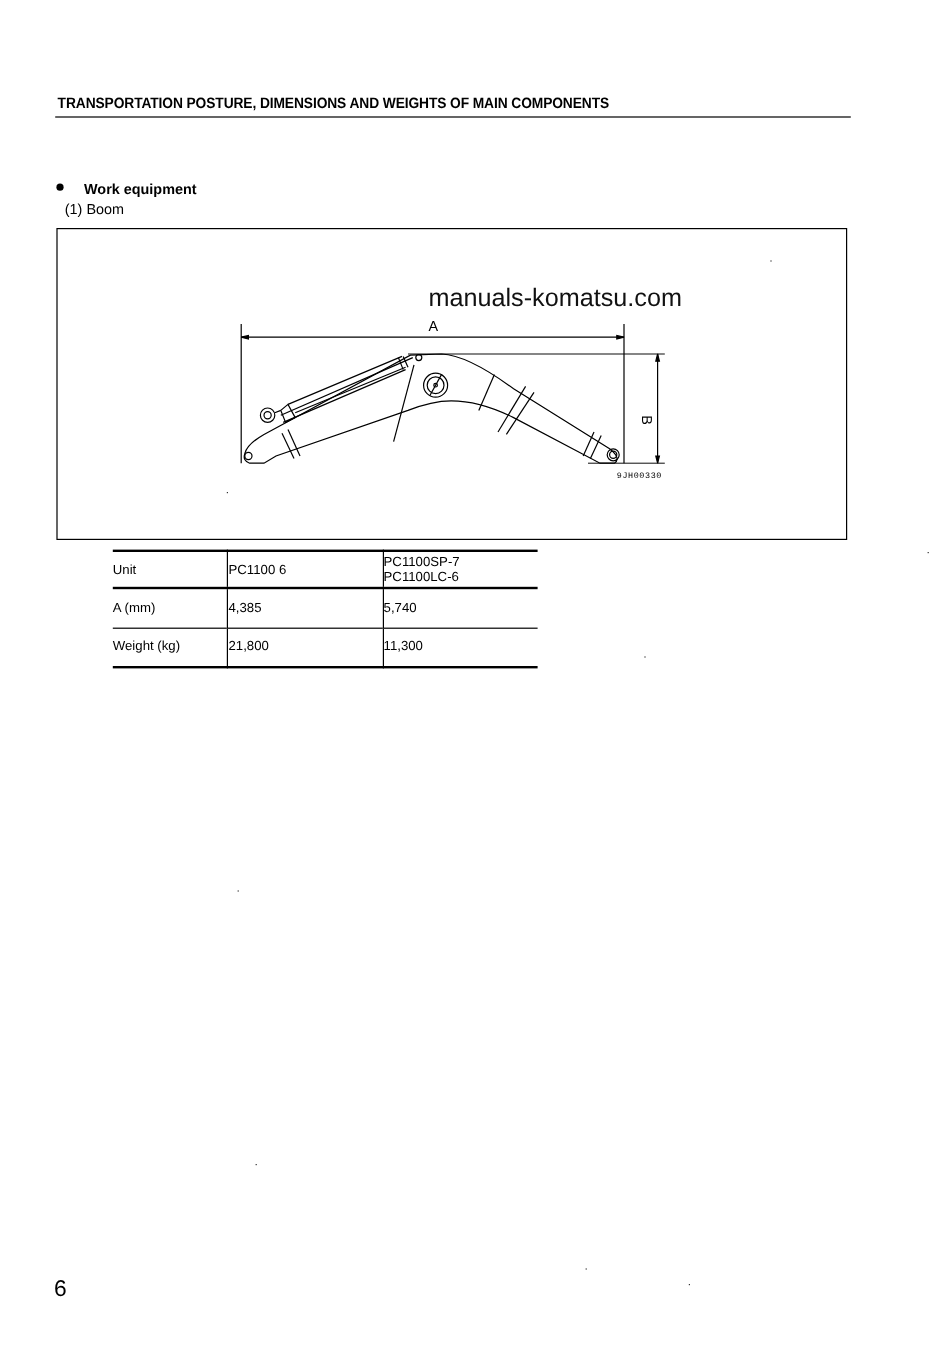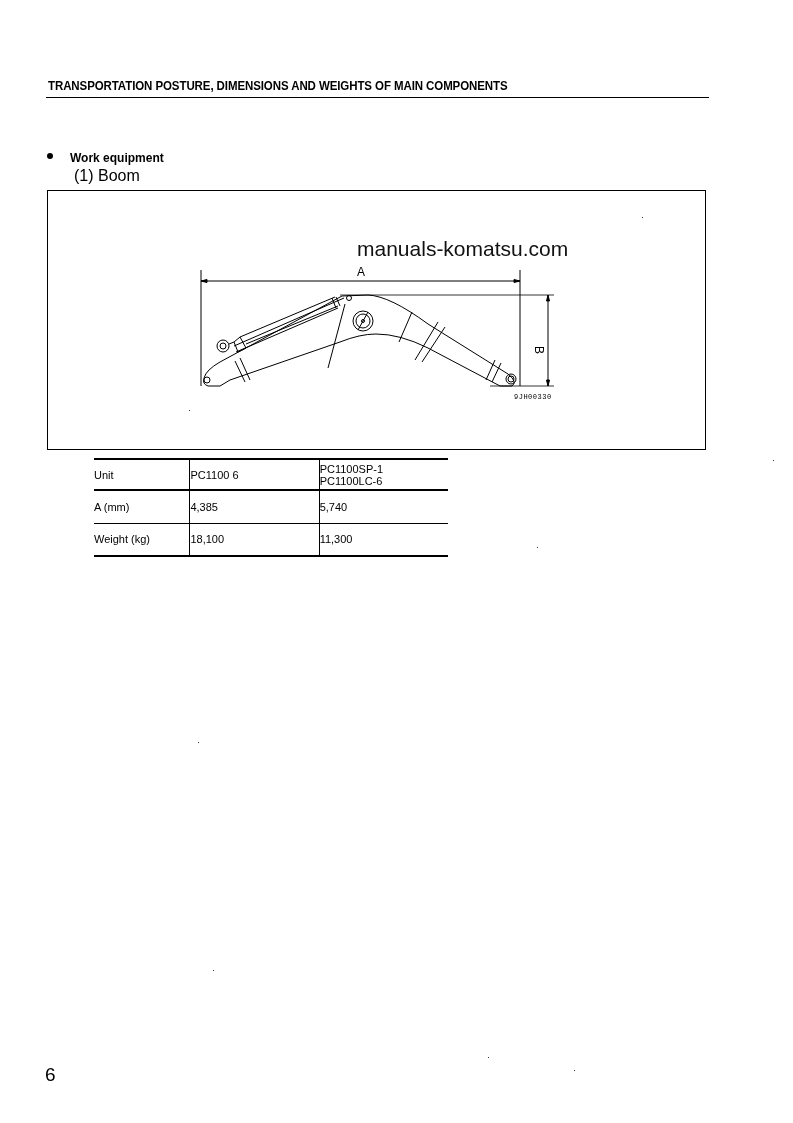--- a/index.html
+++ b/index.html
@@ -19,22 +19,22 @@
     }
     .bullet {
       position: absolute; left: 47px; top: 153px; width: 6px; height: 6px;
       background: #000; border-radius: 50%;
     }
     .section-title {
       position: absolute; left: 70px; top: 151px;
       font-size: 12px; font-weight: bold; white-space: nowrap;
     }
     .sub-title {
-      position: absolute; left: 74px; top: 167px;
-      font-size: 16px; white-space: nowrap;
+      position: absolute; left: 54px; top: 167px;
+      font-size: 12px; white-space: nowrap;
     }
     .figure-box {
       position: absolute; left: 47px; top: 190px; width: 659px; height: 260px;
       border: 1px solid #000; box-sizing: border-box;
     }
     .watermark {
       position: absolute; left: 357px; top: 237px;
       font-size: 21px; color: #111; white-space: nowrap;
     }
     .diagram {
@@ -130,34 +130,34 @@
   </g>
 </svg>
 <div class="fig-code">9JH00330</div>
 
 <table class="spec">
   <thead>
     <tr class="head">
       <th class="c1">Unit</th>
       <th class="c2">PC1100 6</th>
       <th class="c3">
-        <div>PC1100SP-1</div>
+        <div>PC1100SP-7</div>
         <div>PC1100LC-6</div>
       </th>
     </tr>
   </thead>
   <tbody>
     <tr>
       <td class="c1">A (mm)</td>
       <td class="c2">4,385</td>
       <td class="c3">5,740</td>
     </tr>
     <tr>
       <td class="c1">Weight (kg)</td>
-      <td class="c2">18,100</td>
+      <td class="c2">21,800</td>
       <td class="c3">11,300</td>
     </tr>
   </tbody>
 </table>
 
 <div class="page-number">6</div>
 
 <div class="speck" style="left:642px;top:217px"></div>
 <div class="speck" style="left:189px;top:410px"></div>
 <div class="speck" style="left:773px;top:460px"></div>

